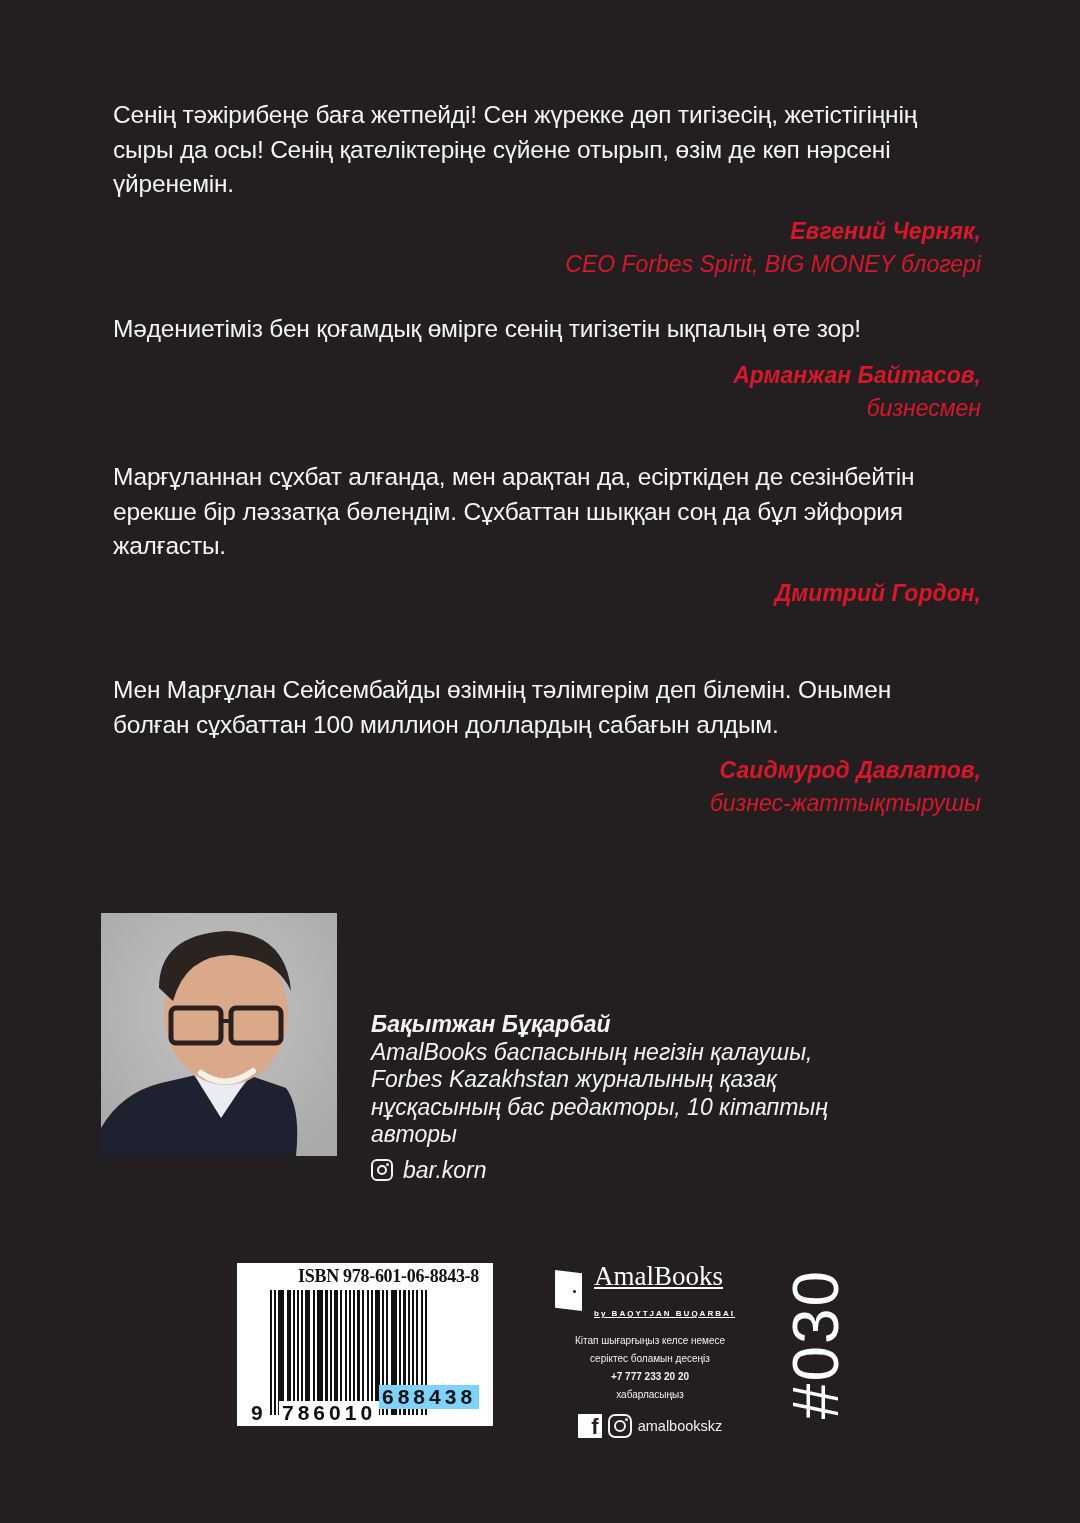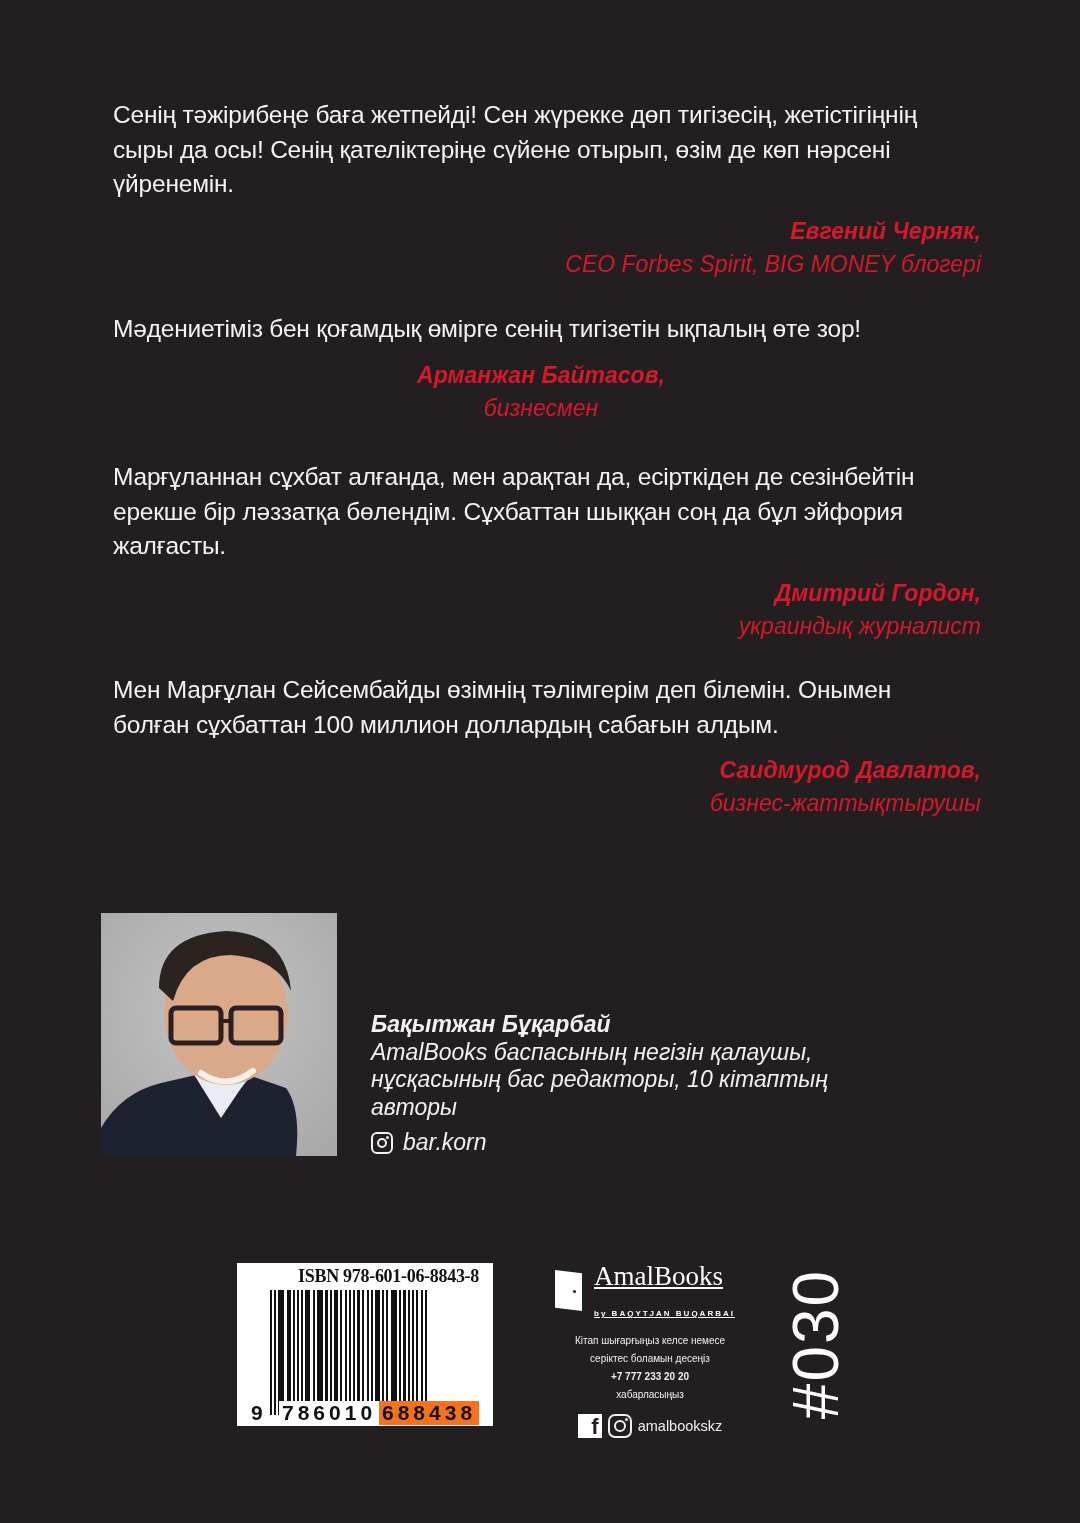--- a/index.html
+++ b/index.html
@@ -16,21 +16,21 @@
       font-size:24.5px; line-height:34.5px; color:#f4f4f4;
       margin:12px; letter-spacing:-0.2px;
     }
     .attrib { text-align:right; margin:0; color:#d7172a; font-style:italic; font-size:23px; line-height:33px; }
     .attrib .name { font-weight:bold; display:block; }
     .attrib .role { display:block; }
 
     #q1 { top:86px; }
     #q1 .attrib { margin-top:13px; }
     #q2 { top:300px; }
-    #q2 .attrib { margin-top:0;text-align:center; }
+    #q2 .attrib { margin-top:0; }
     #q3 { top:448px; }
     #q3 .attrib { margin-top:13px; }
     #q4 { top:661px; }
     #q4 .attrib { margin-top:5px; }
 
     .photo {
       position:absolute; left:101px; top:913px; width:236px; height:243px;
       background:linear-gradient(180deg,#bdbdbd 0%,#b3b3b3 60%,#a8a8a8 100%);
       overflow:hidden;
     }
@@ -50,21 +50,21 @@
       background:#ffffff; color:#111; box-sizing:border-box;
     }
     .isbn-top { position:absolute; top:3px; left:0; right:0; text-align:right; padding-right:14px;
       font-family:"Liberation Serif", serif; font-weight:bold; font-size:18px; letter-spacing:-0.3px; }
     .bars { position:absolute; left:33px; top:27px; width:210px; height:125px; display:flex; align-items:stretch; }
     .bars span { display:block; background:#111; margin-right:2.2px; }
     .isbn-bottom { position:absolute; bottom:1px; left:0; right:0;
       font-family:"Liberation Sans", sans-serif; font-weight:bold; font-size:21px; color:#111; }
     .isbn-bottom .d0 { position:absolute; left:12px; bottom:0; background:#fff; padding:0 2px; }
     .isbn-bottom .d1 { position:absolute; left:42px; bottom:0; background:#fff; padding:0 3px; letter-spacing:4px; }
-    .isbn-bottom .d2 { position:absolute; left:142px; bottom:0; background:#f97316; padding:0 3px; letter-spacing:4px; }
+    .isbn-bottom .d2 { position:absolute; left:142px; bottom:16px; background:#7dd3fc; padding:0 3px; letter-spacing:4px; }
 
     .publisher { position:absolute; left:520px; top:1263px; width:260px; text-align:center; }
     .logo-row { display:flex; align-items:center; justify-content:center; gap:12px; margin-left:-10px; }
     .door-icon { width:27px; height:41px; background:#fff; position:relative; clip-path:polygon(0 0,100% 8%,100% 100%,0 92%); }
     .door-icon::after { content:""; position:absolute; right:6px; top:20px; width:3px; height:3px; background:#231f20; border-radius:50%; }
     .logo-text { text-align:left;text-decoration:underline; }
     .logo-main { font-family:"Liberation Serif", serif; font-size:27px; line-height:26px; color:#fff; display:block; }
     .logo-sub { font-size:8px; letter-spacing:2px; font-weight:bold; color:#fff; display:block; margin-top:20px; }
     .contact { font-size:10px; line-height:18px; color:#f0f0f0; margin-top:14px; }
     .contact .line { display:block; }
@@ -98,21 +98,20 @@
   <p class="attrib">
     <span class="name">Арманжан Байтасов,</span>
     <span class="role">бизнесмен</span>
   </p>
 </div>
 
 <div class="quote-block" id="q3">
   <p class="quote-text">Марғұланнан сұхбат алғанда, мен арақтан да, есірткіден де сезінбейтін ерекше бір ләззатқа бөлендім. Сұхбаттан шыққан соң да бұл эйфория жалғасты.</p>
   <p class="attrib">
     <span class="name">Дмитрий Гордон,</span>
-    <span class="role">украиндық журналист</span>
   </p>
 </div>
 
 <div class="quote-block" id="q4">
   <p class="quote-text">Мен Марғұлан Сейсембайды өзімнің тәлімгерім деп білемін. Онымен болған сұхбаттан 100 миллион доллардың сабағын алдым.</p>
   <p class="attrib">
     <span class="name">Саидмурод Давлатов,</span>
     <span class="role">бизнес-жаттықтырушы</span>
   </p>
 </div>
@@ -133,20 +132,21 @@
     <rect x="70" y="95" width="50" height="35" rx="5" fill="none" stroke="#2a2022" stroke-width="5"></rect>
     <rect x="130" y="95" width="50" height="35" rx="5" fill="none" stroke="#2a2022" stroke-width="5"></rect>
     <line x1="120" y1="108" x2="130" y2="108" stroke="#2a2022" stroke-width="4"></line>
     <path d="M100 160 Q125 178 152 158" fill="none" stroke="#f4f0ea" stroke-width="6" stroke-linecap="round"></path>
   </svg>
 </div>
 
 <div class="author">
   <span class="aname">Бақытжан Бұқарбай</span>
   <span class="aline">AmalBooks баспасының негізін қалаушы,</span>
+  <span class="aline">Forbes Kazakhstan журналының қазақ</span>
   <span class="aline">нұсқасының бас редакторы, 10 кітаптың авторы</span>
   <div class="ig-row">
     <span class="ig-icon"></span>
     <span>bar.korn</span>
   </div>
 </div>
 
 <div class="barcode">
   <div class="isbn-top">ISBN 978-601-06-8843-8</div>
   <div class="bars">

